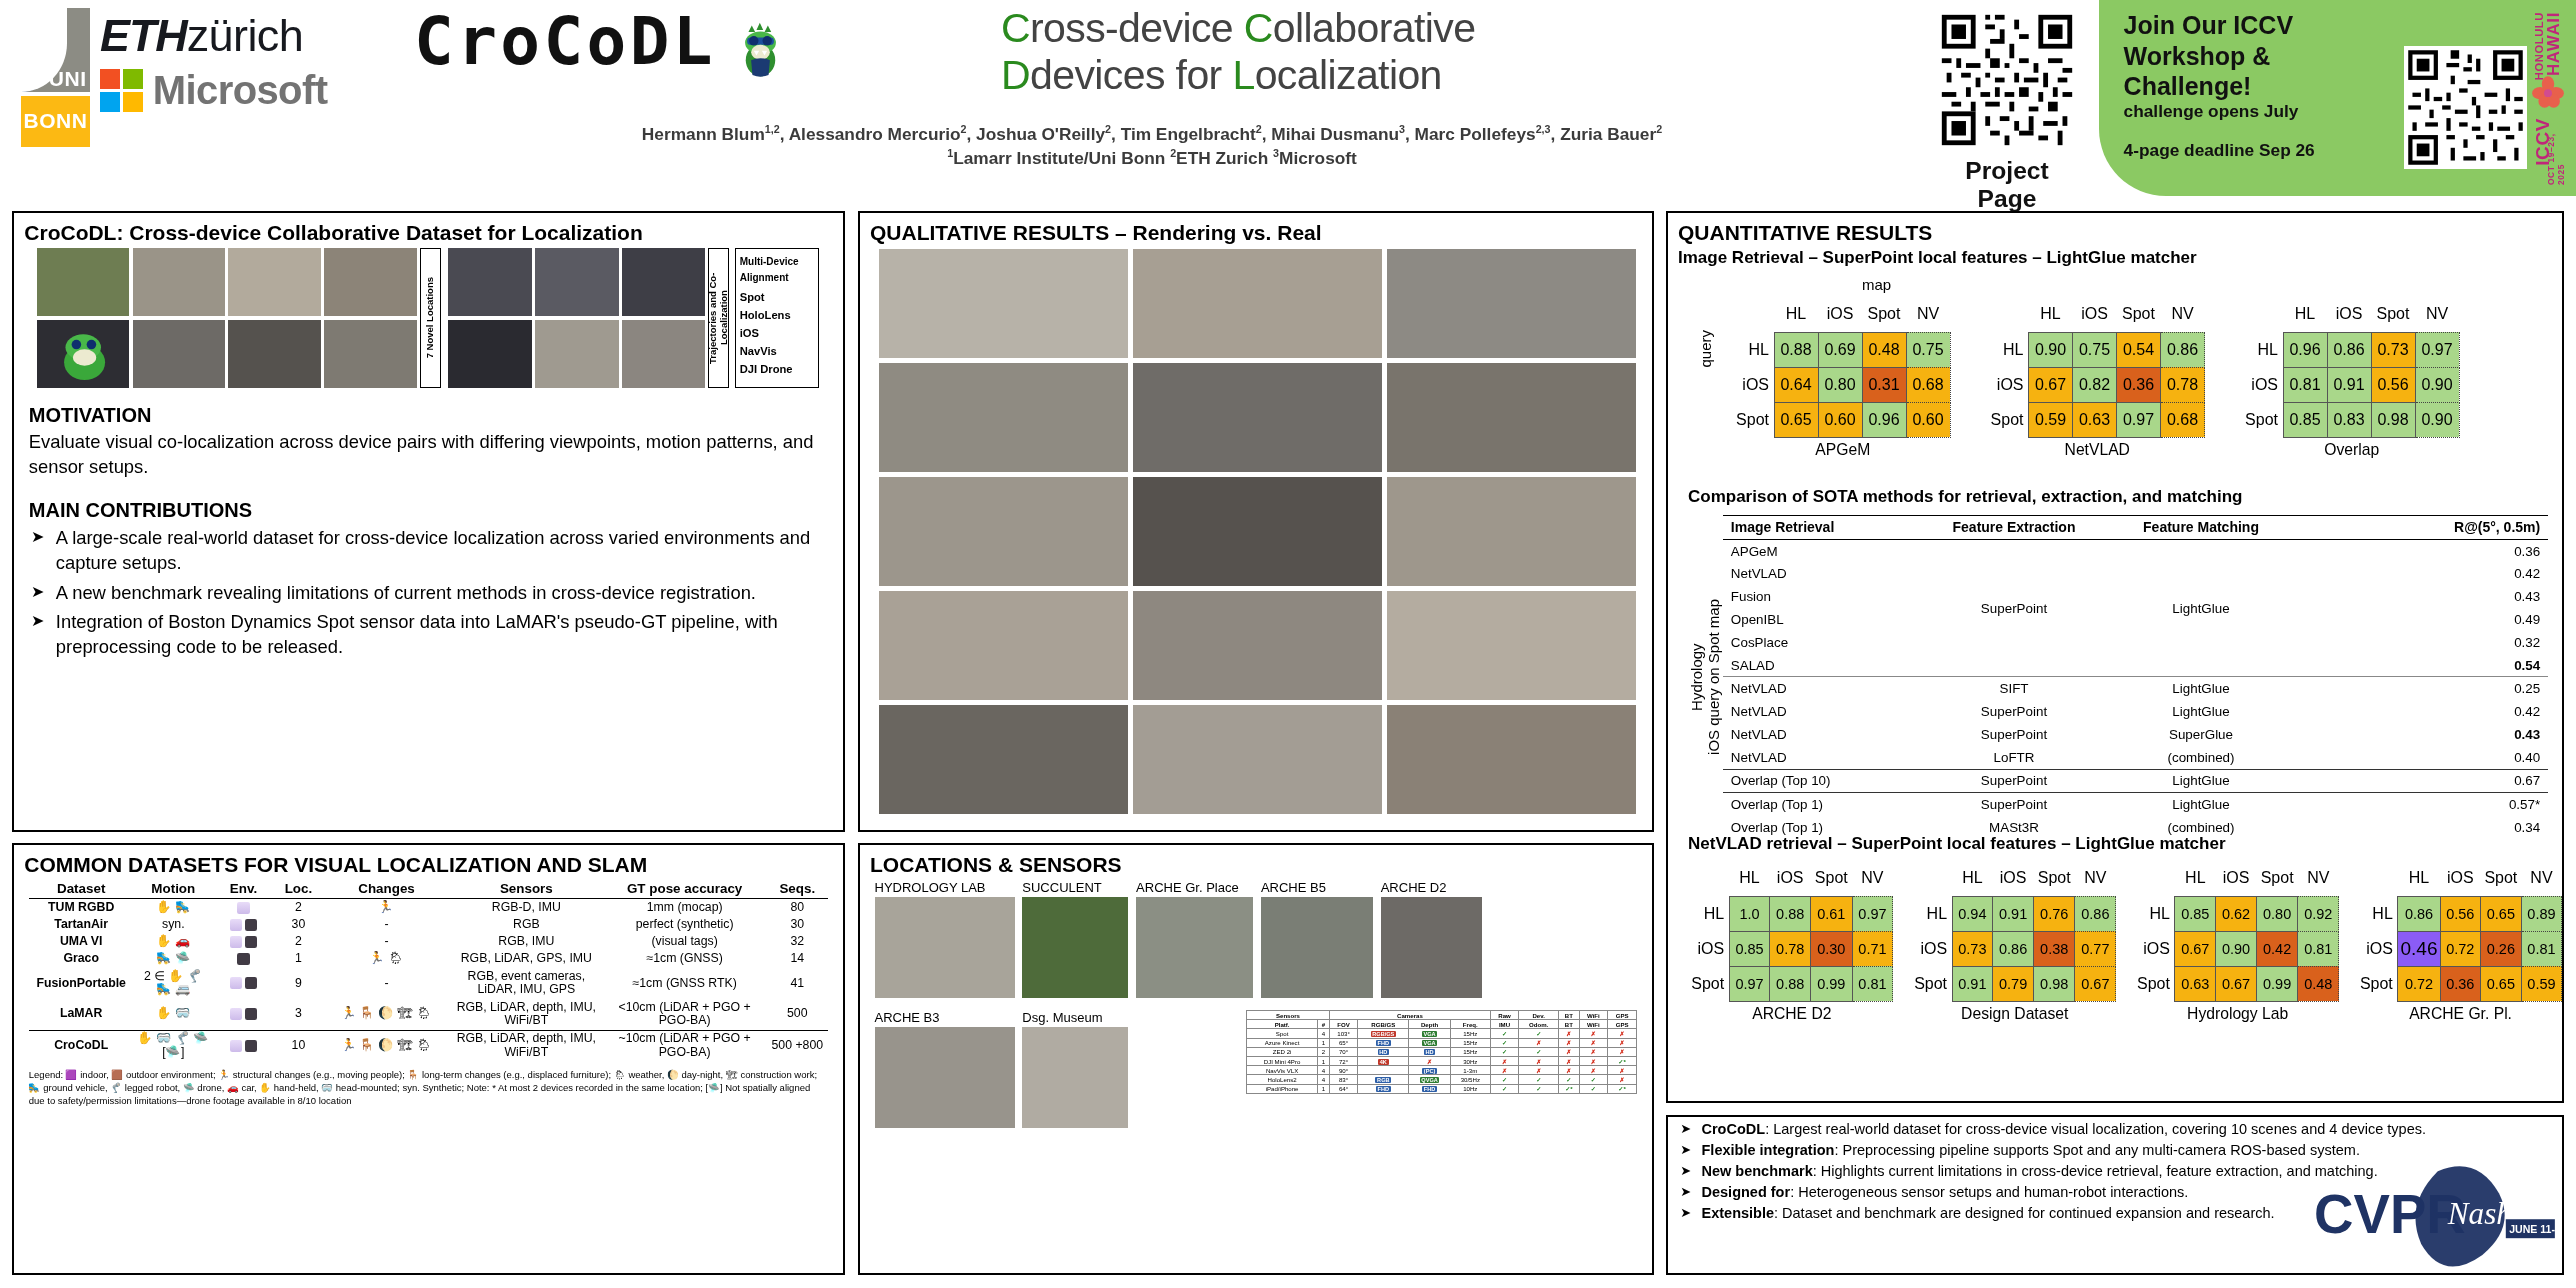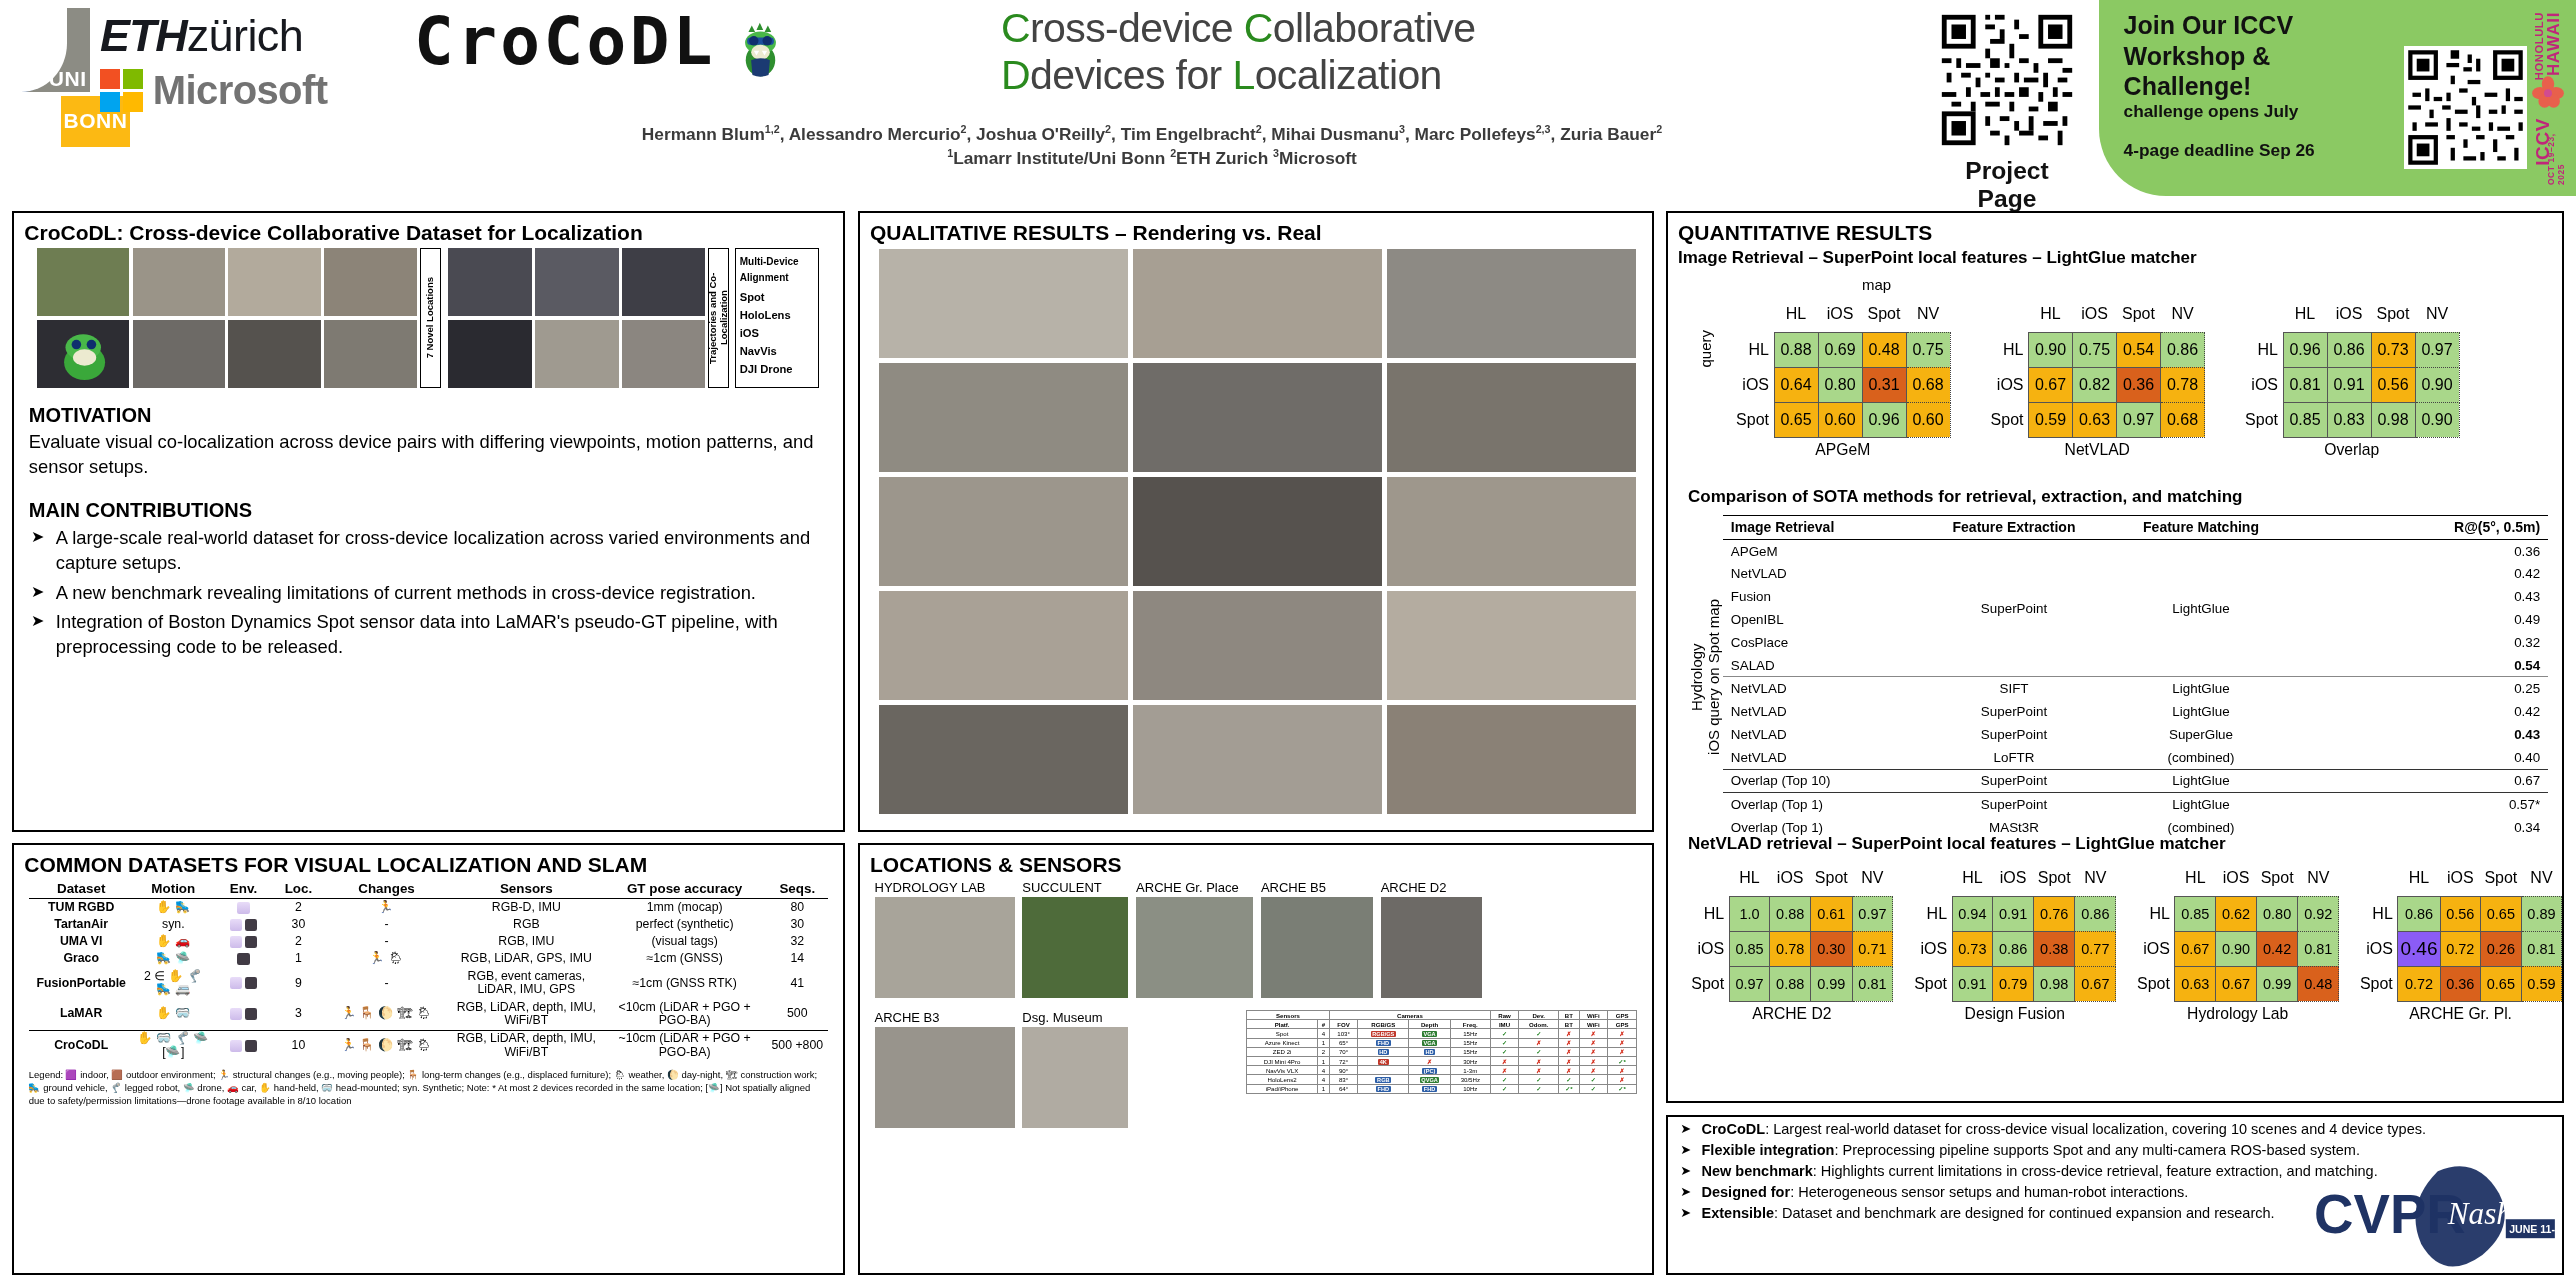--- a/index.html
+++ b/index.html
@@ -16,21 +16,21 @@
   
   .header { position:absolute; left:0; top:0; width:2576px; height:206px; }
 
   .uni-bonn { position:absolute; left:21px; top:7.8px; width:69px; height:140px; }
   .ub-top { position:absolute; left:0; top:0; width:69px; height:84px; background:#8c8c84; overflow:hidden; }
   .ub-blue { position:absolute; left:0; top:0; width:42px; height:84px; background:#1a4f9c;
              border-bottom-right-radius:73px 84px; }
   .ub-wedge { position:absolute; left:0; top:0; width:46px; height:84px; background:#fff;
               border-bottom-right-radius:84px 89px; }
   .ub-uni { position:absolute; right:3.4px; bottom:1.1px; color:#fff; font-size:21px; font-weight:700; letter-spacing:0.6px;}
-  .ub-bot { position:absolute; left:0; top:88px; width:69px; height:51px; background:#fcb913;margin-left:40px; }
+  .ub-bot { position:absolute; left:0; top:88px; width:69px; height:51px; background:#fcb913; }
   .ub-bonn { position:absolute; left:0; top:0; width:69px; height:51px; color:#fff; font-size:21px;
              font-weight:700; display:flex; align-items:center; justify-content:center; letter-spacing:0.6px;}
 
   .eth { position:absolute; left:100px; top:10px; font-size:45px; font-weight:800; font-style:italic;
          color:#17191f; letter-spacing:-1.1px; white-space:nowrap; }
   .eth .z { font-weight:400; font-style:normal; letter-spacing:-0.6px; }
 
   .msft { position:absolute; left:100px; top:68px; display:flex; align-items:center; gap:10px; }
   .msft-grid { display:grid; grid-template-columns:20px 20px; grid-template-rows:20px 20px; gap:2.8px; }
   .msft-grid i { display:block; }
@@ -979,21 +979,21 @@
               </tr>
               <tr>
                 <th class="rowh">Spot</th>
                 <td style="background: rgb(169, 215, 138); width: 39px; height: 31px; font-size: 14.5px;">0.91</td>
                 <td style="background: rgb(246, 178, 16); width: 39px; height: 31px; font-size: 14.5px;">0.79</td>
                 <td style="background: rgb(169, 215, 138); width: 39px; height: 31px; font-size: 14.5px;">0.98</td>
                 <td style="background: rgb(246, 178, 16); border-right: 1.1px dotted rgb(68, 68, 68); border-top: 0.6px dotted rgb(68, 68, 68); border-bottom: 0.6px dotted rgb(68, 68, 68); width: 39px; height: 31px; font-size: 14.5px;">0.67</td>
               </tr>
             </tbody>
           </table>
-          <div class="hm-cap">Design Fusion</div>
+          <div class="hm-cap">Design Dataset</div>
         </div>
         <div>
           <table class="hm">
             <thead>
               <tr>
                 <th class="rowh"></th>
                 <th class="colh">HL</th>
                 <th class="colh">iOS</th>
                 <th class="colh">Spot</th>
                 <th class="colh">NV</th>

